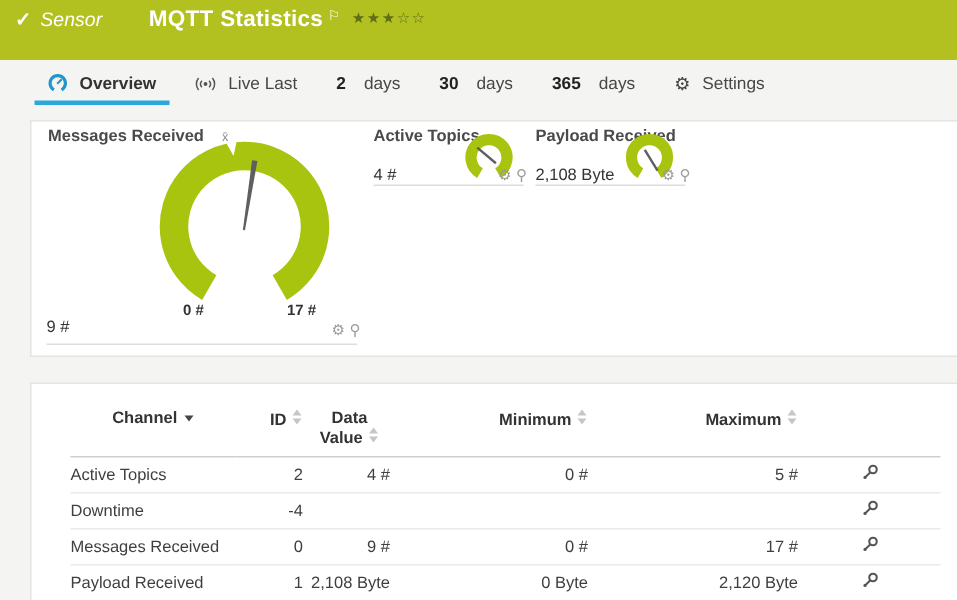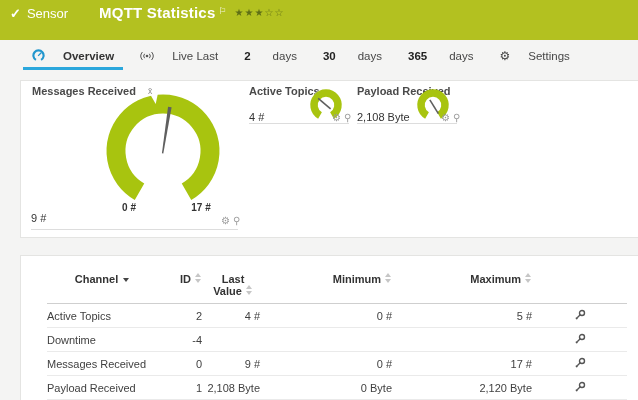--- a/index.html
+++ b/index.html
@@ -3,29 +3,29 @@
 <meta charset="utf-8">
 <style>
   * { margin:0; padding:0; box-sizing:border-box; }
   html,body { width:638px; height:400px; overflow:hidden; background:#f4f4f3;
     font-family:"Liberation Sans", sans-serif; }
 
   
   .topbar { height:40px; background:#b3c120; color:#fff; padding:4px 10px 0 10px; }
   .topbar-line1 { display:flex; align-items:baseline; }
   .check { font-size:13px; font-weight:700; margin-right:6px; }
-  .kind { font-size:13px; margin-right:5px; }
+  .kind { font-style:italic; font-size:13px; margin-right:5px; }
   .sensor-title { font-size:15px; font-weight:700; letter-spacing:.2px;margin-left:26px; }
   .flag { font-size:9px; vertical-align:super; margin-left:3px; position:relative; top:-4px; }
   .stars { font-size:10px; color:#5f6e16; margin-left:8px; letter-spacing:1px; position:relative; top:-2px; }
   .status-ok { font-size:10px; font-weight:700; margin-left:30px; margin-top:1px; }
 
   
   .tabstrip { display:flex; align-items:stretch; height:30px; padding-left:23px; padding-top:4px; }
-  .tab { display:flex; align-items:center; gap:18px; font-size:11.5px; color:#474747;
+  .tab { display:flex; align-items:center; gap:8px; font-size:11.5px; color:#474747;
          padding:0 9px; cursor:pointer; border-bottom:3px solid transparent; white-space:nowrap; }
   .tab + .tab { margin-left:8px; }
   .tab.active { border-bottom-color:#2ba7dc; }
   .tab.active .tab-label { font-weight:700; color:#333; }
   .tab .num { font-weight:700; color:#222; margin-right:4px; }
   .tab-icon { display:inline-flex; align-items:center; }
   .gear-glyph { font-size:12px; color:#444; }
 
   
   .panel { position:absolute; left:20px; width:618px; background:#fff;
@@ -177,21 +177,21 @@
     </colgroup>
     <thead>
       <tr>
         <th class="ch">
           <span>Channel</span><span class="caret"></span>
         </th>
         <th>
           <span>ID</span><span class="sort"></span>
         </th>
         <th>
-          <span class="hdr-wrap2"><span>Last Value</span><span class="sort"></span></span>
+          <span class="hdr-wrap2"><span>Data Value</span><span class="sort"></span></span>
         </th>
         <th>
           <span>Minimum</span><span class="sort"></span>
         </th>
         <th>
           <span>Maximum</span><span class="sort"></span>
         </th>
         <th></th>
       </tr>
     </thead>

